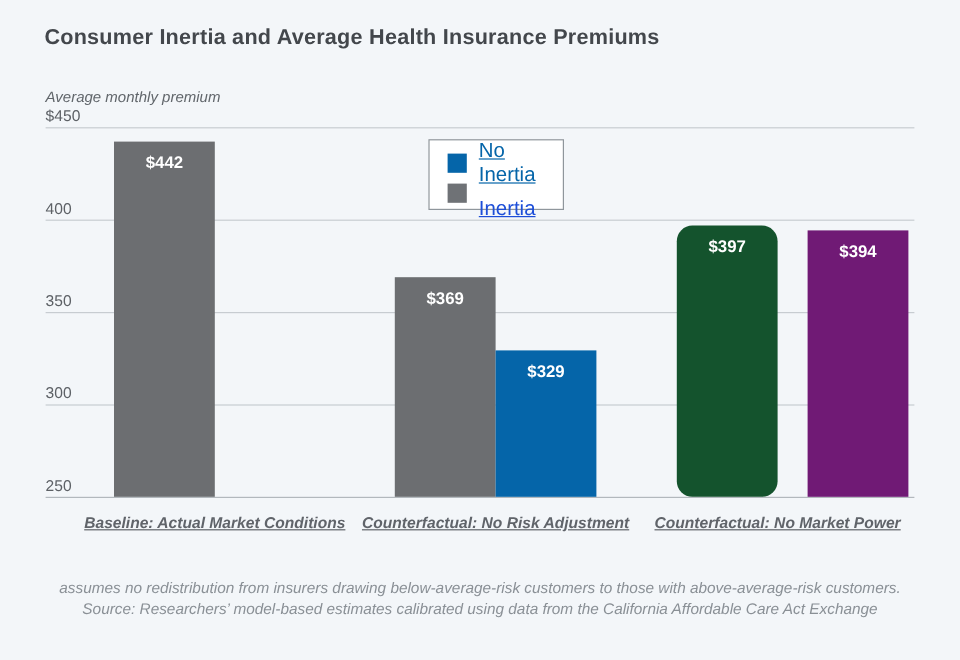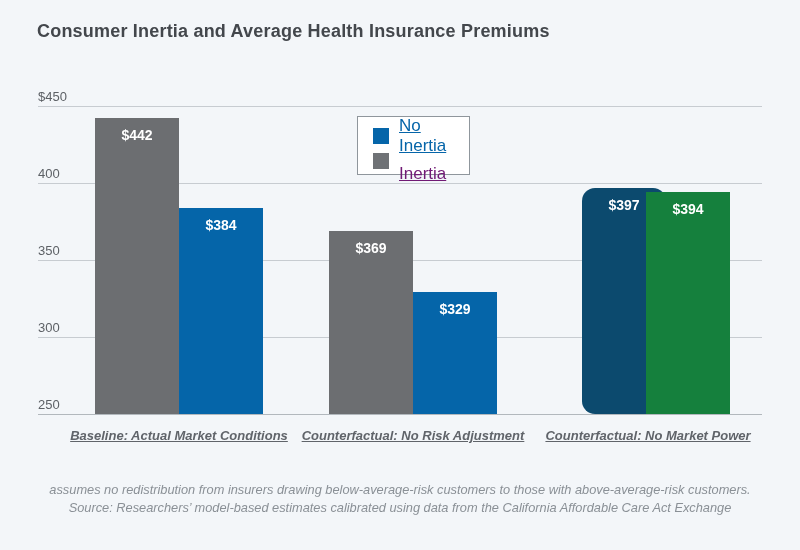--- a/index.html
+++ b/index.html
@@ -38,63 +38,61 @@
     position:absolute; left:20px; right:20px; top:481px;
     text-align:center; font-style:italic; font-size:12.8px;
     color:#8a9096; line-height:17.5px;
   }
 </style>
 </head>
 <body>
 
 <div class="page">
   <h1 class="title">Consumer Inertia and Average Health Insurance Premiums</h1>
+  <div class="ylabel">Average monthly premium</div>
 
   <div class="plot">
       <div class="gridline" style="top: 0px;"></div>
       <div class="tick-label" style="top: -17px;">$450</div>
       <div class="gridline" style="top: 77px;"></div>
       <div class="tick-label" style="top: 60px;">400</div>
       <div class="gridline" style="top: 154px;"></div>
       <div class="tick-label" style="top: 137px;">350</div>
       <div class="gridline" style="top: 231px;"></div>
       <div class="tick-label" style="top: 214px;">300</div>
       <div class="gridline baseline" style="top: 308px;"></div>
       <div class="tick-label" style="top: 291px;">250</div>
       <div class="bar" style="left: 57px; top: 12.32px; width: 84px; height: 295.68px; background: rgb(108, 110, 113);">
         <div class="bar-value">$442</div>
       </div>
-      <div class="bar" style="left: 141px; top: 101.64px; width: 84px; height: 206.36px; background: rgb(5, 101, 169);">
-        <div class="bar-value">$384</div>
-      </div>
       <div class="cat-label" style="left: -19px; width: 320px;">Baseline: Actual Market Conditions</div>
       <div class="bar" style="left: 291px; top: 124.74px; width: 84px; height: 183.26px; background: rgb(108, 110, 113);">
         <div class="bar-value">$369</div>
       </div>
       <div class="bar" style="left: 375px; top: 186.34px; width: 84px; height: 121.66px; background: rgb(5, 101, 169);">
         <div class="bar-value">$329</div>
       </div>
       <div class="cat-label" style="left: 215px; width: 320px;">Counterfactual: No Risk Adjustment</div>
-      <div class="bar" style="left: 544px; top: 81.62px; width: 84px; height: 226.38px; background: #0c4a6e; border-radius: 13px;">
+      <div class="bar" style="left: 526px; top: 81.62px; width: 84px; height: 226.38px; background: #14532d; border-radius: 13px;">
         <div class="bar-value">$397</div>
       </div>
-      <div class="bar" style="left: 608px; top: 86.24px; width: 84px; height: 221.76px; background: #15803d;">
+      <div class="bar" style="left: 635px; top: 86.24px; width: 84px; height: 221.76px; background: #701a75;">
         <div class="bar-value">$394</div>
       </div>
       <div class="cat-label" style="left: 450px; width: 320px;">Counterfactual: No Market Power</div>
     </div>
 
   <div class="legend">
     <div class="legend-row">
       <span class="swatch" style="background: rgb(5, 101, 169);"></span>
       <span class="legend-label" style="color: rgb(5, 101, 169);">No Inertia</span>
     </div>
     <div class="legend-row">
       <span class="swatch" style="background: rgb(111, 114, 118);"></span>
-      <span class="legend-label" style="color: #701a75; margin-top: 26px;">Inertia</span>
+      <span class="legend-label" style="color: #1d4ed8; margin-top: 26px;">Inertia</span>
     </div>
   </div>
 
   <div class="footnote">
     <div>assumes no redistribution from insurers drawing below-average-risk customers to those with above-average-risk customers.</div>
     <div>Source: Researchers’ model-based estimates calibrated using data from the California Affordable Care Act Exchange</div>
   </div>
 </div>
 
 </body></html>

